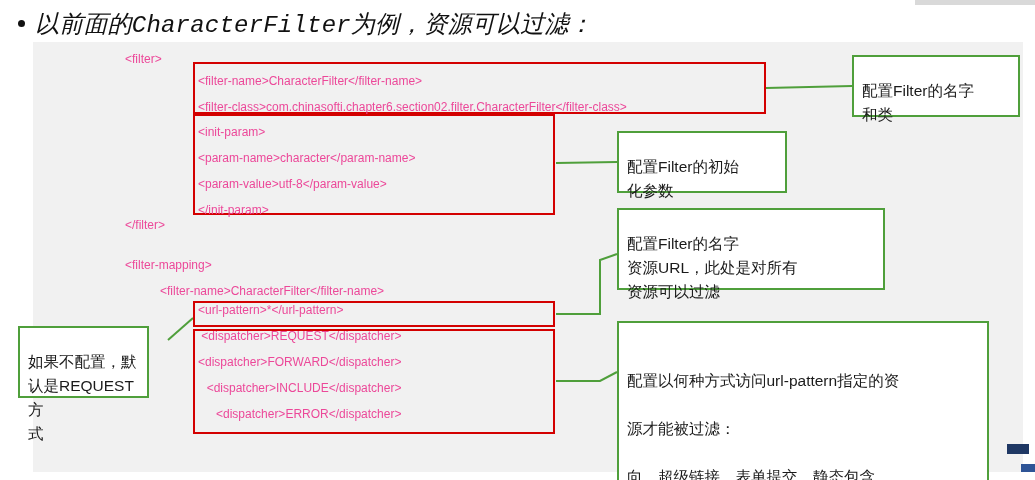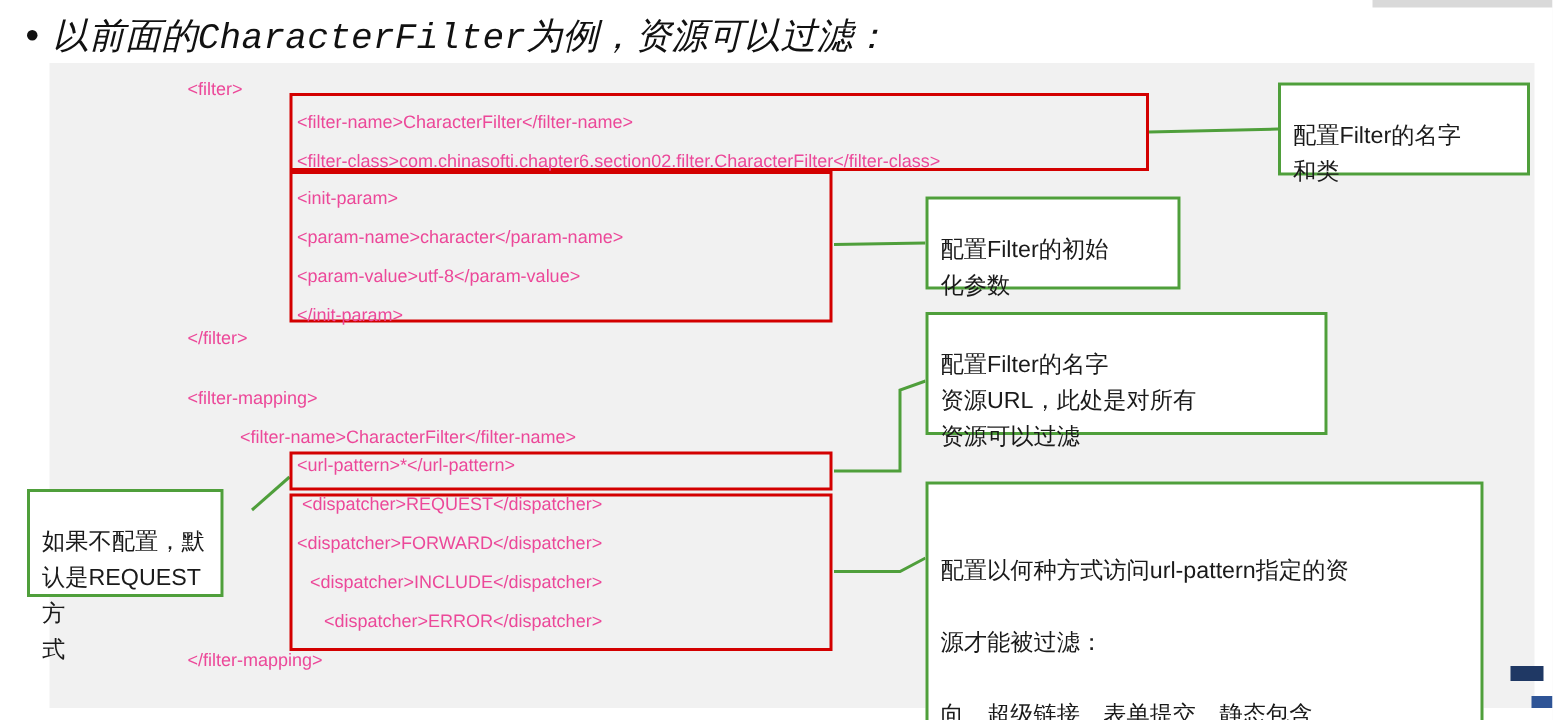--- a/index.html
+++ b/index.html
@@ -194,21 +194,20 @@
 
   <div class="code l-fm-open">&lt;filter-mapping&gt;</div>
   <div class="code l-fm-name">&lt;filter-name&gt;CharacterFilter&lt;/filter-name&gt;</div>
   <div class="code l-url">&lt;url-pattern&gt;*&lt;/url-pattern&gt;</div>
 
   <div class="code l-disp"><span>&lt;dispatcher&gt;REQUEST&lt;/dispatcher&gt;</span>
 <span>&lt;dispatcher&gt;FORWARD&lt;/dispatcher&gt;</span>
 <span>&lt;dispatcher&gt;INCLUDE&lt;/dispatcher&gt;</span>
 <span>&lt;dispatcher&gt;ERROR&lt;/dispatcher&gt;</span></div>
 
-  <div class="code l-fm-close">&lt;/filter-mapping&gt;</div>
 
   <div class="callout co-name">配置Filter的名字
 和类</div>
   <div class="callout co-init">配置Filter的初始
 化参数</div>
   <div class="callout co-url">配置Filter的名字
 资源URL，此处是对所有
 资源可以过滤</div>
   <div class="callout co-def">如果不配置，默
 认是REQUEST方

